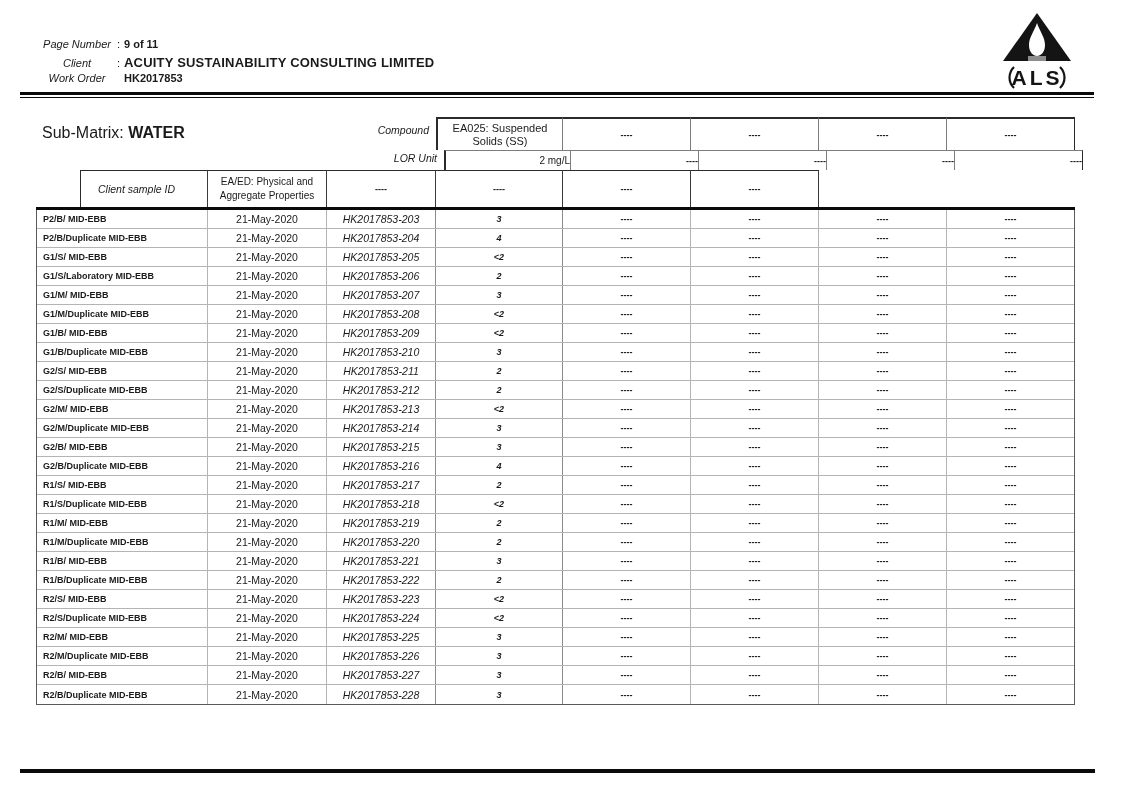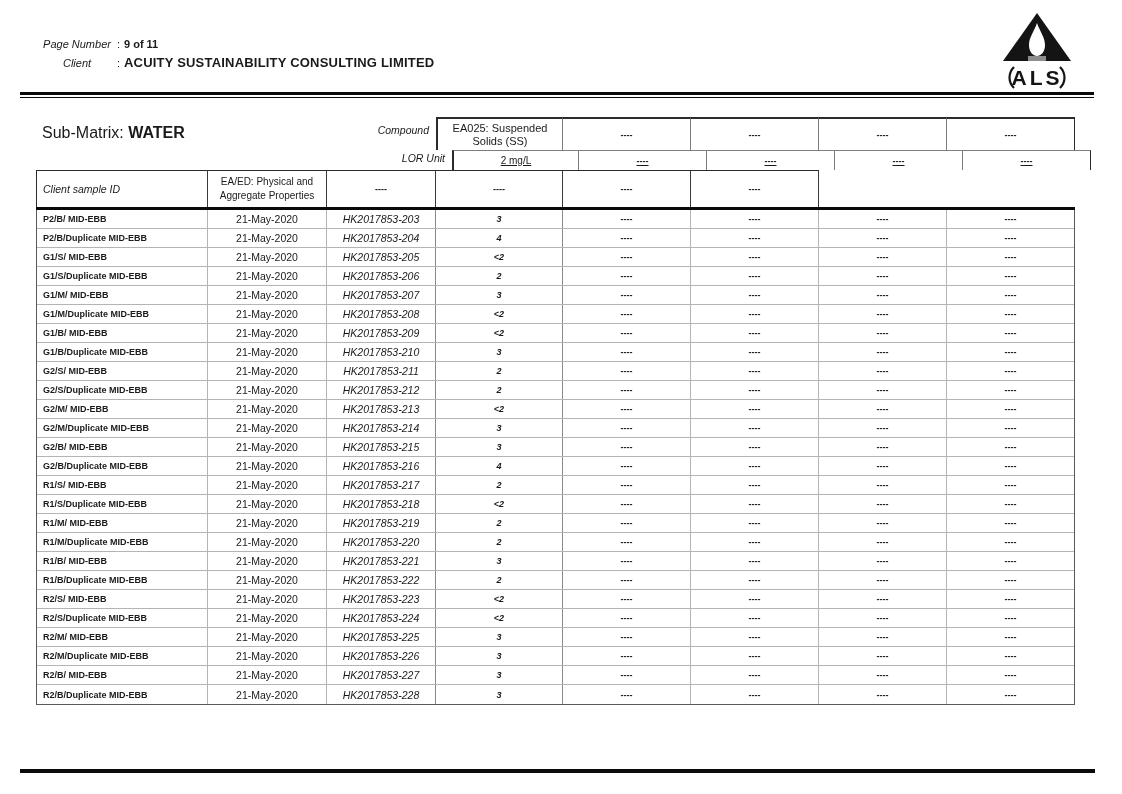--- a/index.html
+++ b/index.html
@@ -19,45 +19,45 @@
 
   .rule-top{position:absolute;left:20px;top:92px;width:1074px;height:2px;
             border-top:3px solid #0a0a0a;border-bottom:1px solid #0a0a0a;}
   .rule-bottom{position:absolute;left:20px;top:769px;width:1075px;height:4px;background:#0a0a0a;}
 
   
   .tbl{position:absolute;left:36px;top:117px;width:1039px;font-size:10.5px;}
 
   .strip{position:absolute;display:grid;}
   .stripA{left:0;top:0;height:33px;grid-template-columns:400px 127px 128px 128px 128px 128px;}
-  .stripB{left:16px;top:33px;height:20px;grid-template-columns:400px 127px 128px 128px 128px 128px;text-decoration:underline;}
+  .stripB{left:8px;top:33px;height:20px;grid-template-columns:400px 127px 128px 128px 128px 128px;}
   .stripC{left:0;top:53px;height:37px;grid-template-columns:172px 119px 109px 127px 128px 128px 128px 128px;}
 
   .blank-cell{position:relative;}
   .sub-matrix{position:absolute;left:6px;top:7px;font-size:16px;white-space:nowrap;}
   .sub-matrix b{font-weight:bold;}
   .lbl-right{position:absolute;right:7px;font-style:italic;font-size:10.5px;white-space:nowrap;}
   .lbl-compound{top:7px;}
   .lbl-lor{top:2px;}
 
   .rcell{display:flex;flex-direction:column;align-items:center;justify-content:center;
          border-right:1px solid #7d7d7d;background:#fff;box-sizing:border-box;}
   .stripA .rcell{border-top:2px solid #2b2b2b;}
-  .stripB .rcell{border-top:1px solid #7d7d7d;}
+  .stripB .rcell{border-top:1px solid #7d7d7d;align-items:flex-end;}
   .rcell.first{border-left:2px solid #2b2b2b;}
   .rcell.last{border-right:1.5px solid #2b2b2b;}
 
   .ea-title{font-weight:normal;font-size:11px;line-height:13px;text-align:center;}
   .lor-val{font-size:10px;}
   .dash-h{font-size:9px;font-weight:bold;letter-spacing:0;}
 
   .stripC .ccell{box-sizing:border-box;border-top:1.4px solid #2b2b2b;border-right:1.2px solid #3a3a3a;
                  display:flex;flex-direction:column;justify-content:center;align-items:center;
                  font-style:italic;font-size:10.5px;line-height:14px;background:#fff;}
-  .stripC .ccell.idcol{align-items:flex-start;padding-left:6px;}
+  .stripC .ccell.idcol{align-items:flex-start;padding-left:17px;margin-left:44px;}
   .stripC .ccell.first{border-left:1.4px solid #2b2b2b;}
   .stripC .ccell.method{font-style:normal;font-size:10px;}
   .stripC .ccell.hdash{font-style:normal;}
 
   .thick-sep{position:absolute;left:0;top:90px;width:1039px;height:3px;background:#0a0a0a;}
 
   .data{position:absolute;left:0;top:93px;width:1039px;box-sizing:border-box;
         border-left:1.2px solid #5a5a5a;border-right:1.2px solid #5a5a5a;border-bottom:1.2px solid #5a5a5a;}
   .drow{display:grid;grid-template-columns:171px 119px 109px 127px 128px 128px 128px 127px;
         height:19px;box-sizing:border-box;border-bottom:1px solid #b4b4b4;}
@@ -79,20 +79,25 @@
   <div class="hdr-row">
     <span class="hdr-label">Page Number</span>
     <span class="hdr-colon">:</span>
     <span class="hdr-value">9 of 11</span>
   </div>
   <div class="hdr-row">
     <span class="hdr-label">Client</span>
     <span class="hdr-colon">:</span>
     <span class="hdr-value small">ACUITY SUSTAINABILITY CONSULTING LIMITED</span>
   </div>
+  <div class="hdr-row">
+    <span class="hdr-label">Work Order</span>
+    <span class="hdr-colon"></span>
+    <span class="hdr-value">HK2017853</span>
+  </div>
 </div>
 
 <div class="logo">
   <svg width="72" height="78" viewBox="0 0 72 78">
     <polygon points="36,1 70,49 2,49" fill="#141414"></polygon>
     <path d="M36,11 C39,20 44,25 44,33 C44,40 40,44 36,44 C32,44 28,40 28,33 C28,25 33,20 36,11 Z" fill="#ffffff"></path>
     <rect x="27" y="44" width="18" height="5" fill="#8d8d8d"></rect>
     <text x="36" y="73" font-family="Liberation Sans, sans-serif" font-size="21" font-weight="bold" text-anchor="middle" letter-spacing="3" fill="#141414">ALS</text>
     <path d="M13,55 C7,61 7,70 13,76" stroke="#141414" stroke-width="2.2" fill="none"></path>
     <path d="M59,55 C65,61 65,70 59,76" stroke="#141414" stroke-width="2.2" fill="none"></path>
@@ -196,21 +201,21 @@
     <div class="dcell c-id">G1/S/ MID-EBB</div>
     <div class="dcell c-date">21-May-2020</div>
     <div class="dcell c-lab">HK2017853-205</div>
     <div class="dcell c-val">&lt;2</div>
     <div class="dcell c-dash">----</div>
     <div class="dcell c-dash">----</div>
     <div class="dcell c-dash">----</div>
     <div class="dcell c-dash">----</div>
   </div>
       <div class="drow">
-    <div class="dcell c-id">G1/S/Duplicate MID-EBB</div>
+    <div class="dcell c-id">G1/S/Laboratory MID-EBB</div>
     <div class="dcell c-date">21-May-2020</div>
     <div class="dcell c-lab">HK2017853-206</div>
     <div class="dcell c-val">2</div>
     <div class="dcell c-dash">----</div>
     <div class="dcell c-dash">----</div>
     <div class="dcell c-dash">----</div>
     <div class="dcell c-dash">----</div>
   </div>
       <div class="drow">
     <div class="dcell c-id">G1/M/ MID-EBB</div>

